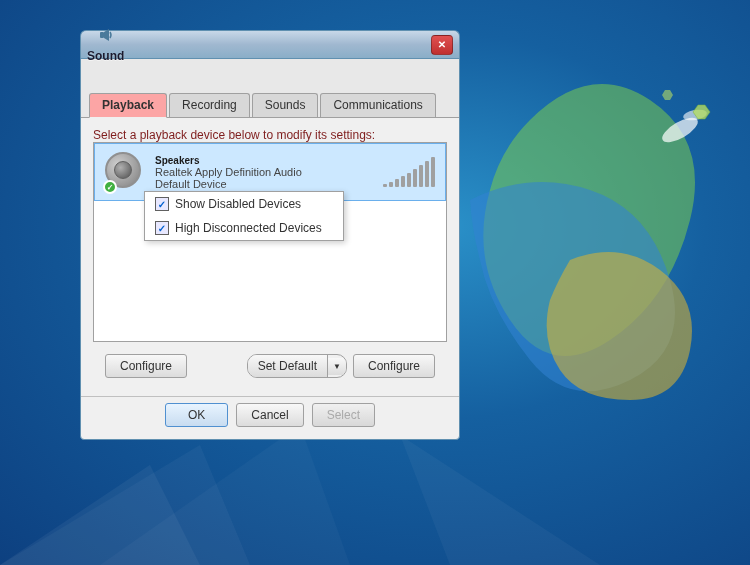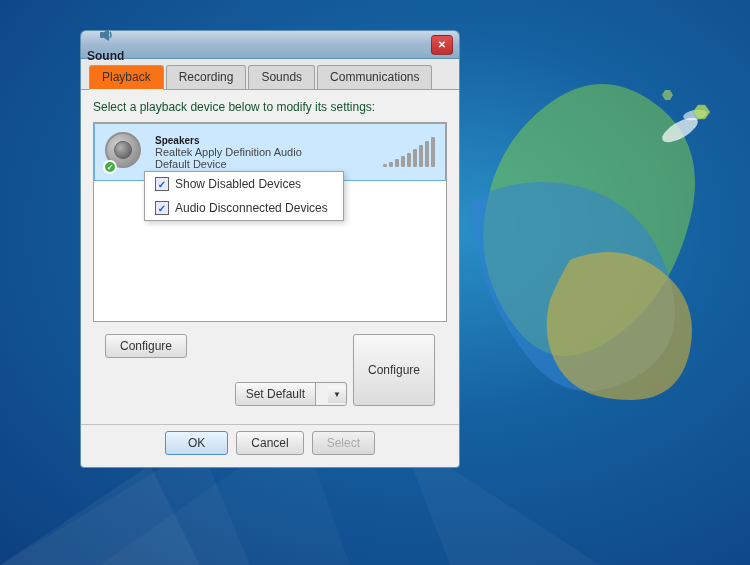--- a/index.html
+++ b/index.html
@@ -110,35 +110,35 @@
       border-bottom: none;
       border-radius: 3px 3px 0 0;
       cursor: pointer;
       font-size: 12px;
       background: #d8d8d8;
       color: #333;
       position: relative;
     }
 
     .tab.active {
-      background: #f97316;
+      background: #fca5a5;
       border-bottom: 1px solid #f0f0f0;
       margin-bottom: -1px;
       z-index: 1;
-      font-weight: normal;
+      font-weight: bold;
+      margin-top: 28px;
     }
 
     
     .content {
       padding: 10px 12px;
     }
 
     .content-label {
-      color: #14532d;
-      margin-bottom: 8px;
+      color: #7f1d1d;
       font-size: 12px;
     }
 
     
     .device-list {
       border: 1px solid #a0a0a0;
       background: white;
       min-height: 200px;
       margin-bottom: 8px;
       position: relative;
@@ -287,27 +287,26 @@
       border-radius: 3px;
       background: linear-gradient(to bottom, #f8f8f8, #dcdcdc);
       cursor: pointer;
       font-size: 12px;
       color: #333;
     }
 
     .btn-set-default {
       display: flex;
       align-items: center;
-      gap: 12px;
+      gap: 0;
       padding: 0;
       overflow: hidden;
       border: 1px solid #a0a0a0;
-      border-radius: 3px;
-      cursor: pointer;
-      margin-top: 48px;
+      border-radius: 10px;
+      cursor: pointer;
     }
 
     .btn-set-default-main {
       padding: 4px 10px;
       background: linear-gradient(to bottom, #f8f8f8, #dcdcdc);
       font-size: 12px;
       color: #333;
       border-right: 1px solid #a0a0a0;
     }
 
@@ -448,21 +447,21 @@
             </div>
           </div>
 
           <div class="context-menu">
             <div class="context-item">
               <div class="context-check">✓</div>
               <span>Show Disabled Devices</span>
             </div>
             <div class="context-item">
               <div class="context-check">✓</div>
-              <span>Audio Disconnected Devices</span>
+              <span>High Disconnected Devices</span>
             </div>
           </div>
 
         </div>
 
         <div class="btn-row">
           <button class="btn">Configure</button>
           <div class="btn-row-right">
             <div class="btn-set-default">
               <span class="btn-set-default-main">Set Default</span>

